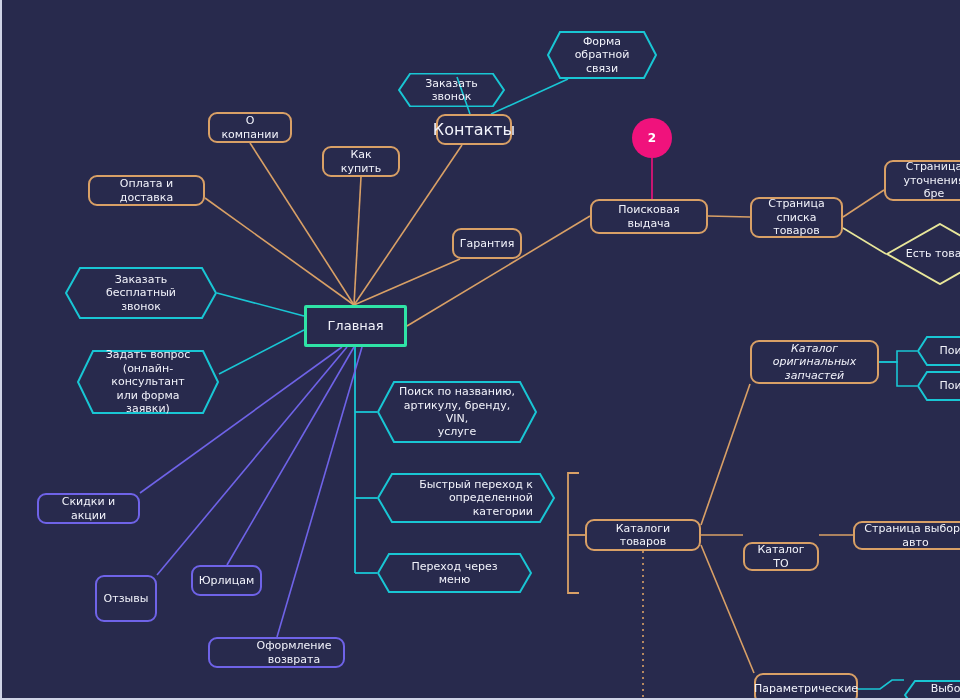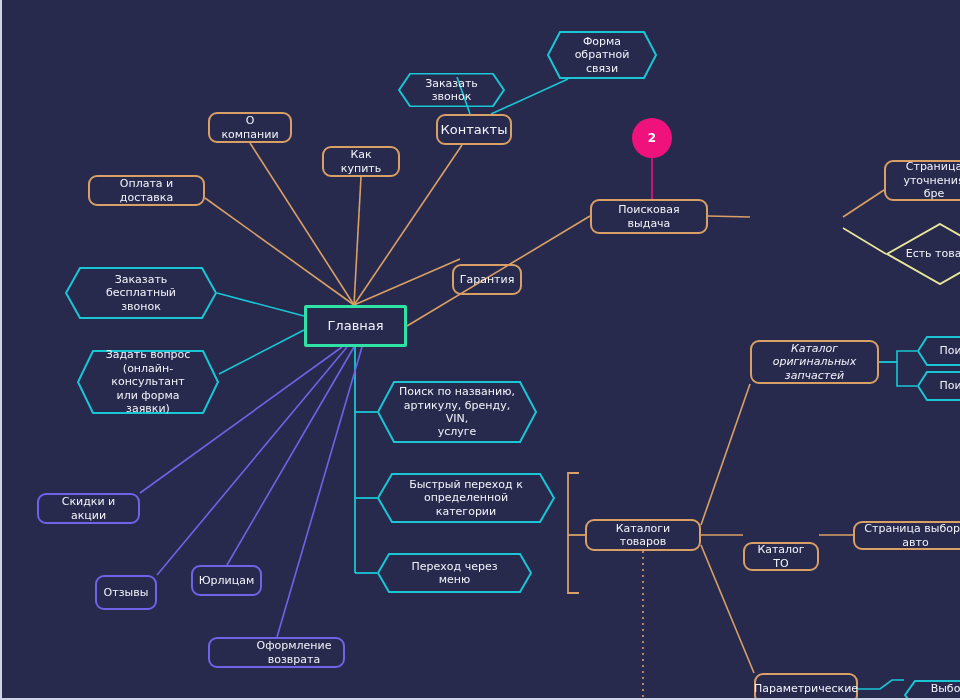--- a/index.html
+++ b/index.html
@@ -164,37 +164,37 @@
   </div>
 
   <div class="node hex" style="left:545px; top:31px; width:110px; height:48px; font-size:11px;">
     <svg class="hexshape" viewBox="0 0 110 48" preserveAspectRatio="none">
       <polygon points="13,1 97,1 109,24 97,47 13,47 1,24" fill="none" stroke="#19c6d4" stroke-width="2"></polygon>
     </svg>
     <span class="hexlabel">Форма обратной
 связи</span>
   </div>
 
-  <div class="node rect orange" style="left:434px; top:114px; width:76px; height:31px; font-size:13px;">
+  <div class="node rect orange" style="left:434px; top:114px; width:76px; height:31px; font-size:16px;">
     <span>Контакты</span>
   </div>
 
   <div class="node rect orange" style="left:206px; top:112px; width:84px; height:31px; font-size:11px;">
     <span>О компании</span>
   </div>
 
   <div class="node rect orange" style="left:320px; top:146px; width:78px; height:31px; font-size:11px;">
     <span>Как купить</span>
   </div>
 
   <div class="node rect orange" style="left:86px; top:175px; width:117px; height:31px; font-size:11px;">
     <span>Оплата и доставка</span>
   </div>
 
-  <div class="node rect orange" style="left:450px; top:228px; width:70px; height:31px; font-size:11px;margin-top:36px;">
+  <div class="node rect orange" style="left:450px; top:228px; width:70px; height:31px; font-size:11px;">
     <span>Гарантия</span>
   </div>
 
   <div class="node hex" style="left:63px; top:267px; width:152px; height:52px; font-size:11px;">
     <svg class="hexshape" viewBox="0 0 152 52" preserveAspectRatio="none">
       <polygon points="15,1 137,1 151,26 137,51 15,51 1,26" fill="none" stroke="#19c6d4" stroke-width="2"></polygon>
     </svg>
     <span class="hexlabel">Заказать бесплатный
 звонок</span>
   </div>
@@ -205,60 +205,64 @@
     </svg>
     <span class="hexlabel">Задать вопрос
 (онлайн-консультант
 или форма заявки)</span>
   </div>
 
   <div class="node rect violet" style="left:35px; top:493px; width:103px; height:31px; font-size:11px;">
     <span>Скидки и акции</span>
   </div>
 
-  <div class="node rect violet" style="left:93px; top:575px; width:62px; height:35px; font-size:11px;">
+  <div class="node rect violet" style="left:93px; top:575px; width:62px; height:47px; font-size:11px;">
     <span>Отзывы</span>
   </div>
 
   <div class="node rect violet" style="left:189px; top:565px; width:71px; height:31px; font-size:11px;">
     <span>Юрлицам</span>
   </div>
 
   <div class="node rect violet" style="left:206px; top:637px; width:137px; height:31px; font-size:11px;padding-left:43px;">
     <span>Оформление возврата</span>
   </div>
 
   <div class="node hex" style="left:375px; top:381px; width:160px; height:62px; font-size:11px;">
     <svg class="hexshape" viewBox="0 0 160 62" preserveAspectRatio="none">
       <polygon points="17,1 143,1 159,31 143,61 17,61 1,31" fill="none" stroke="#19c6d4" stroke-width="2"></polygon>
     </svg>
     <span class="hexlabel">Поиск по названию,
 артикулу, бренду, VIN,
 услуге</span>
   </div>
 
-  <div class="node hex" style="left:375px; top:473px; width:178px; height:50px; font-size:11px;">
+  <div class="node hex" style="left:375px; top:473px; width:178px; height:50px; font-size:11px;text-align:right;">
     <svg class="hexshape" viewBox="0 0 178 50" preserveAspectRatio="none">
       <polygon points="15,1 163,1 177,25 163,49 15,49 1,25" fill="none" stroke="#19c6d4" stroke-width="2"></polygon>
     </svg>
     <span class="hexlabel">Быстрый переход к
 определенной категории</span>
   </div>
 
   <div class="node hex" style="left:375px; top:553px; width:155px; height:40px; font-size:11px;">
     <svg class="hexshape" viewBox="0 0 155 40" preserveAspectRatio="none">
       <polygon points="12,1 143,1 154,20 143,39 12,39 1,20" fill="none" stroke="#19c6d4" stroke-width="2"></polygon>
     </svg>
     <span class="hexlabel">Переход через меню</span>
   </div>
 
   <div class="node rect orange" style="left:588px; top:199px; width:118px; height:35px; font-size:11px;">
     <span>Поисковая выдача</span>
   </div>
 
+  <div class="node rect orange" style="left:748px; top:197px; width:93px; height:41px; font-size:11px;">
+    <span>Страница списка
+товаров</span>
+  </div>
 
   <div class="node rect orange" style="left:882px; top:160px; width:100px; height:41px; font-size:11px;">
     <span>Страница
 уточнения бре</span>
   </div>
 
   <div class="node diamond" style="left:884px; top:223px; width:108px; height:62px; font-size:11px;">
     <svg class="dshape" viewBox="0 0 108 62" preserveAspectRatio="none">
       <polygon points="54,1 107,31 54,61 1,31" fill="none" stroke="#e8e79a" stroke-width="2"></polygon>
     </svg>

